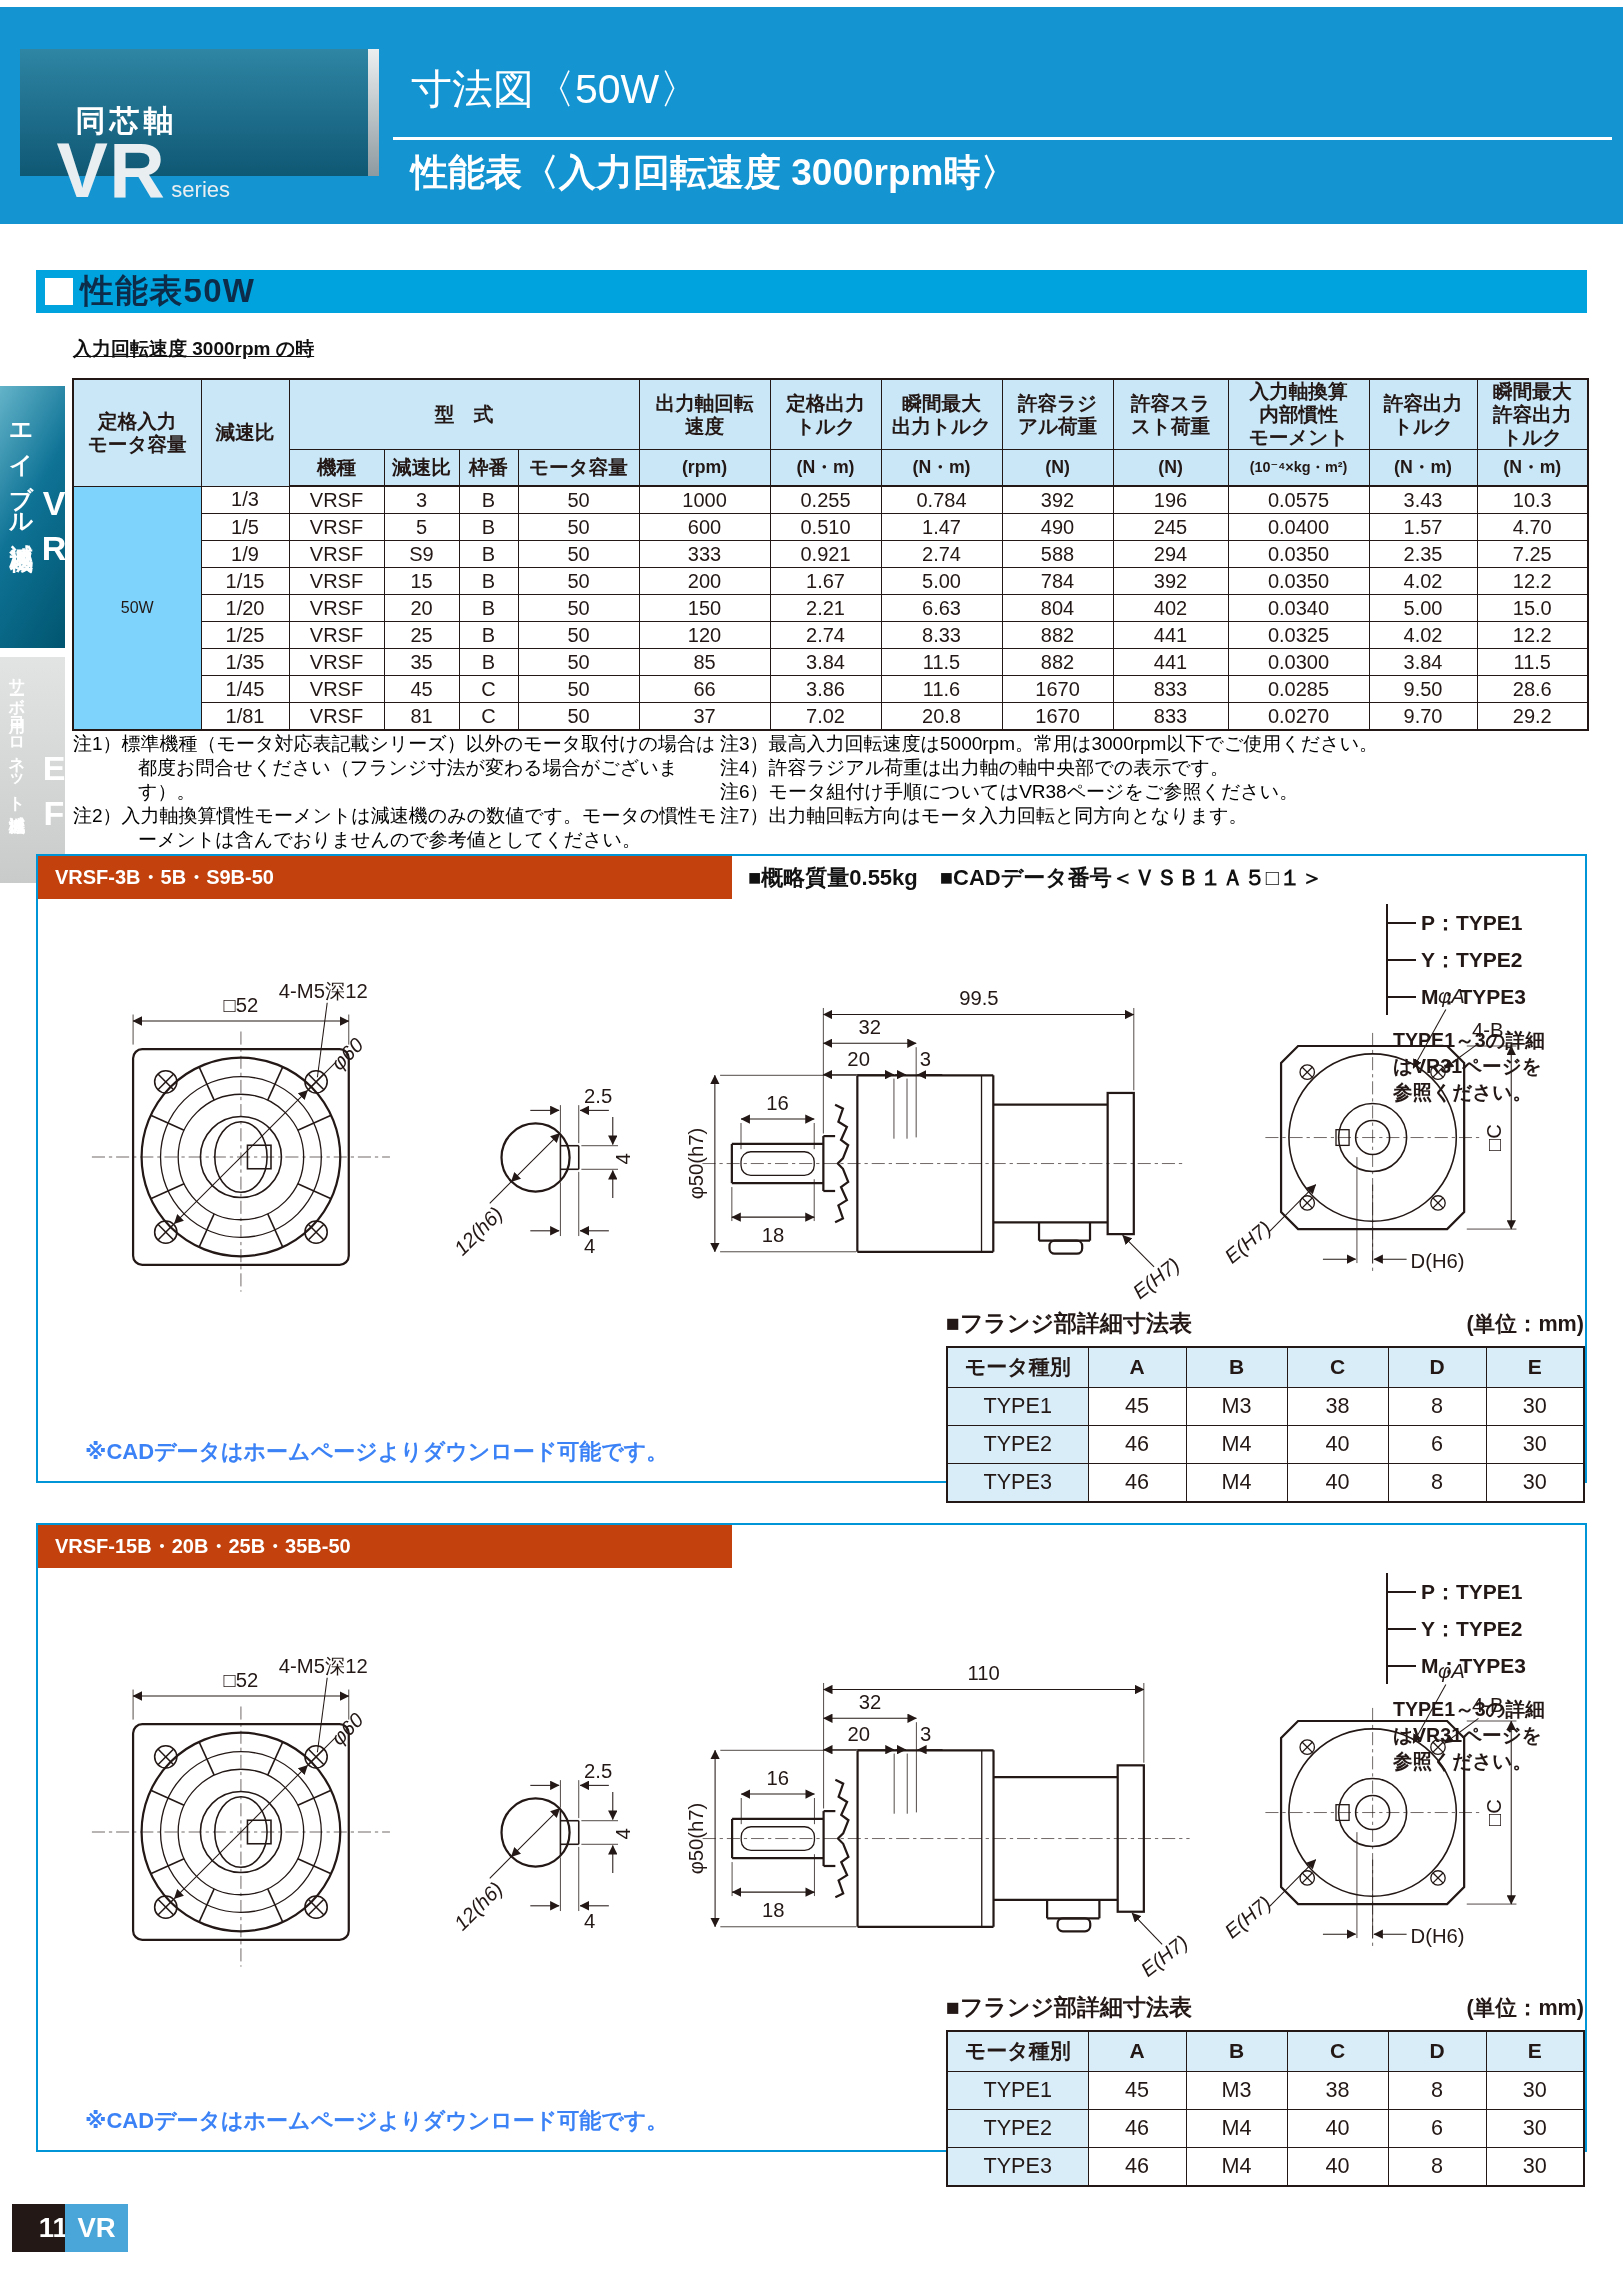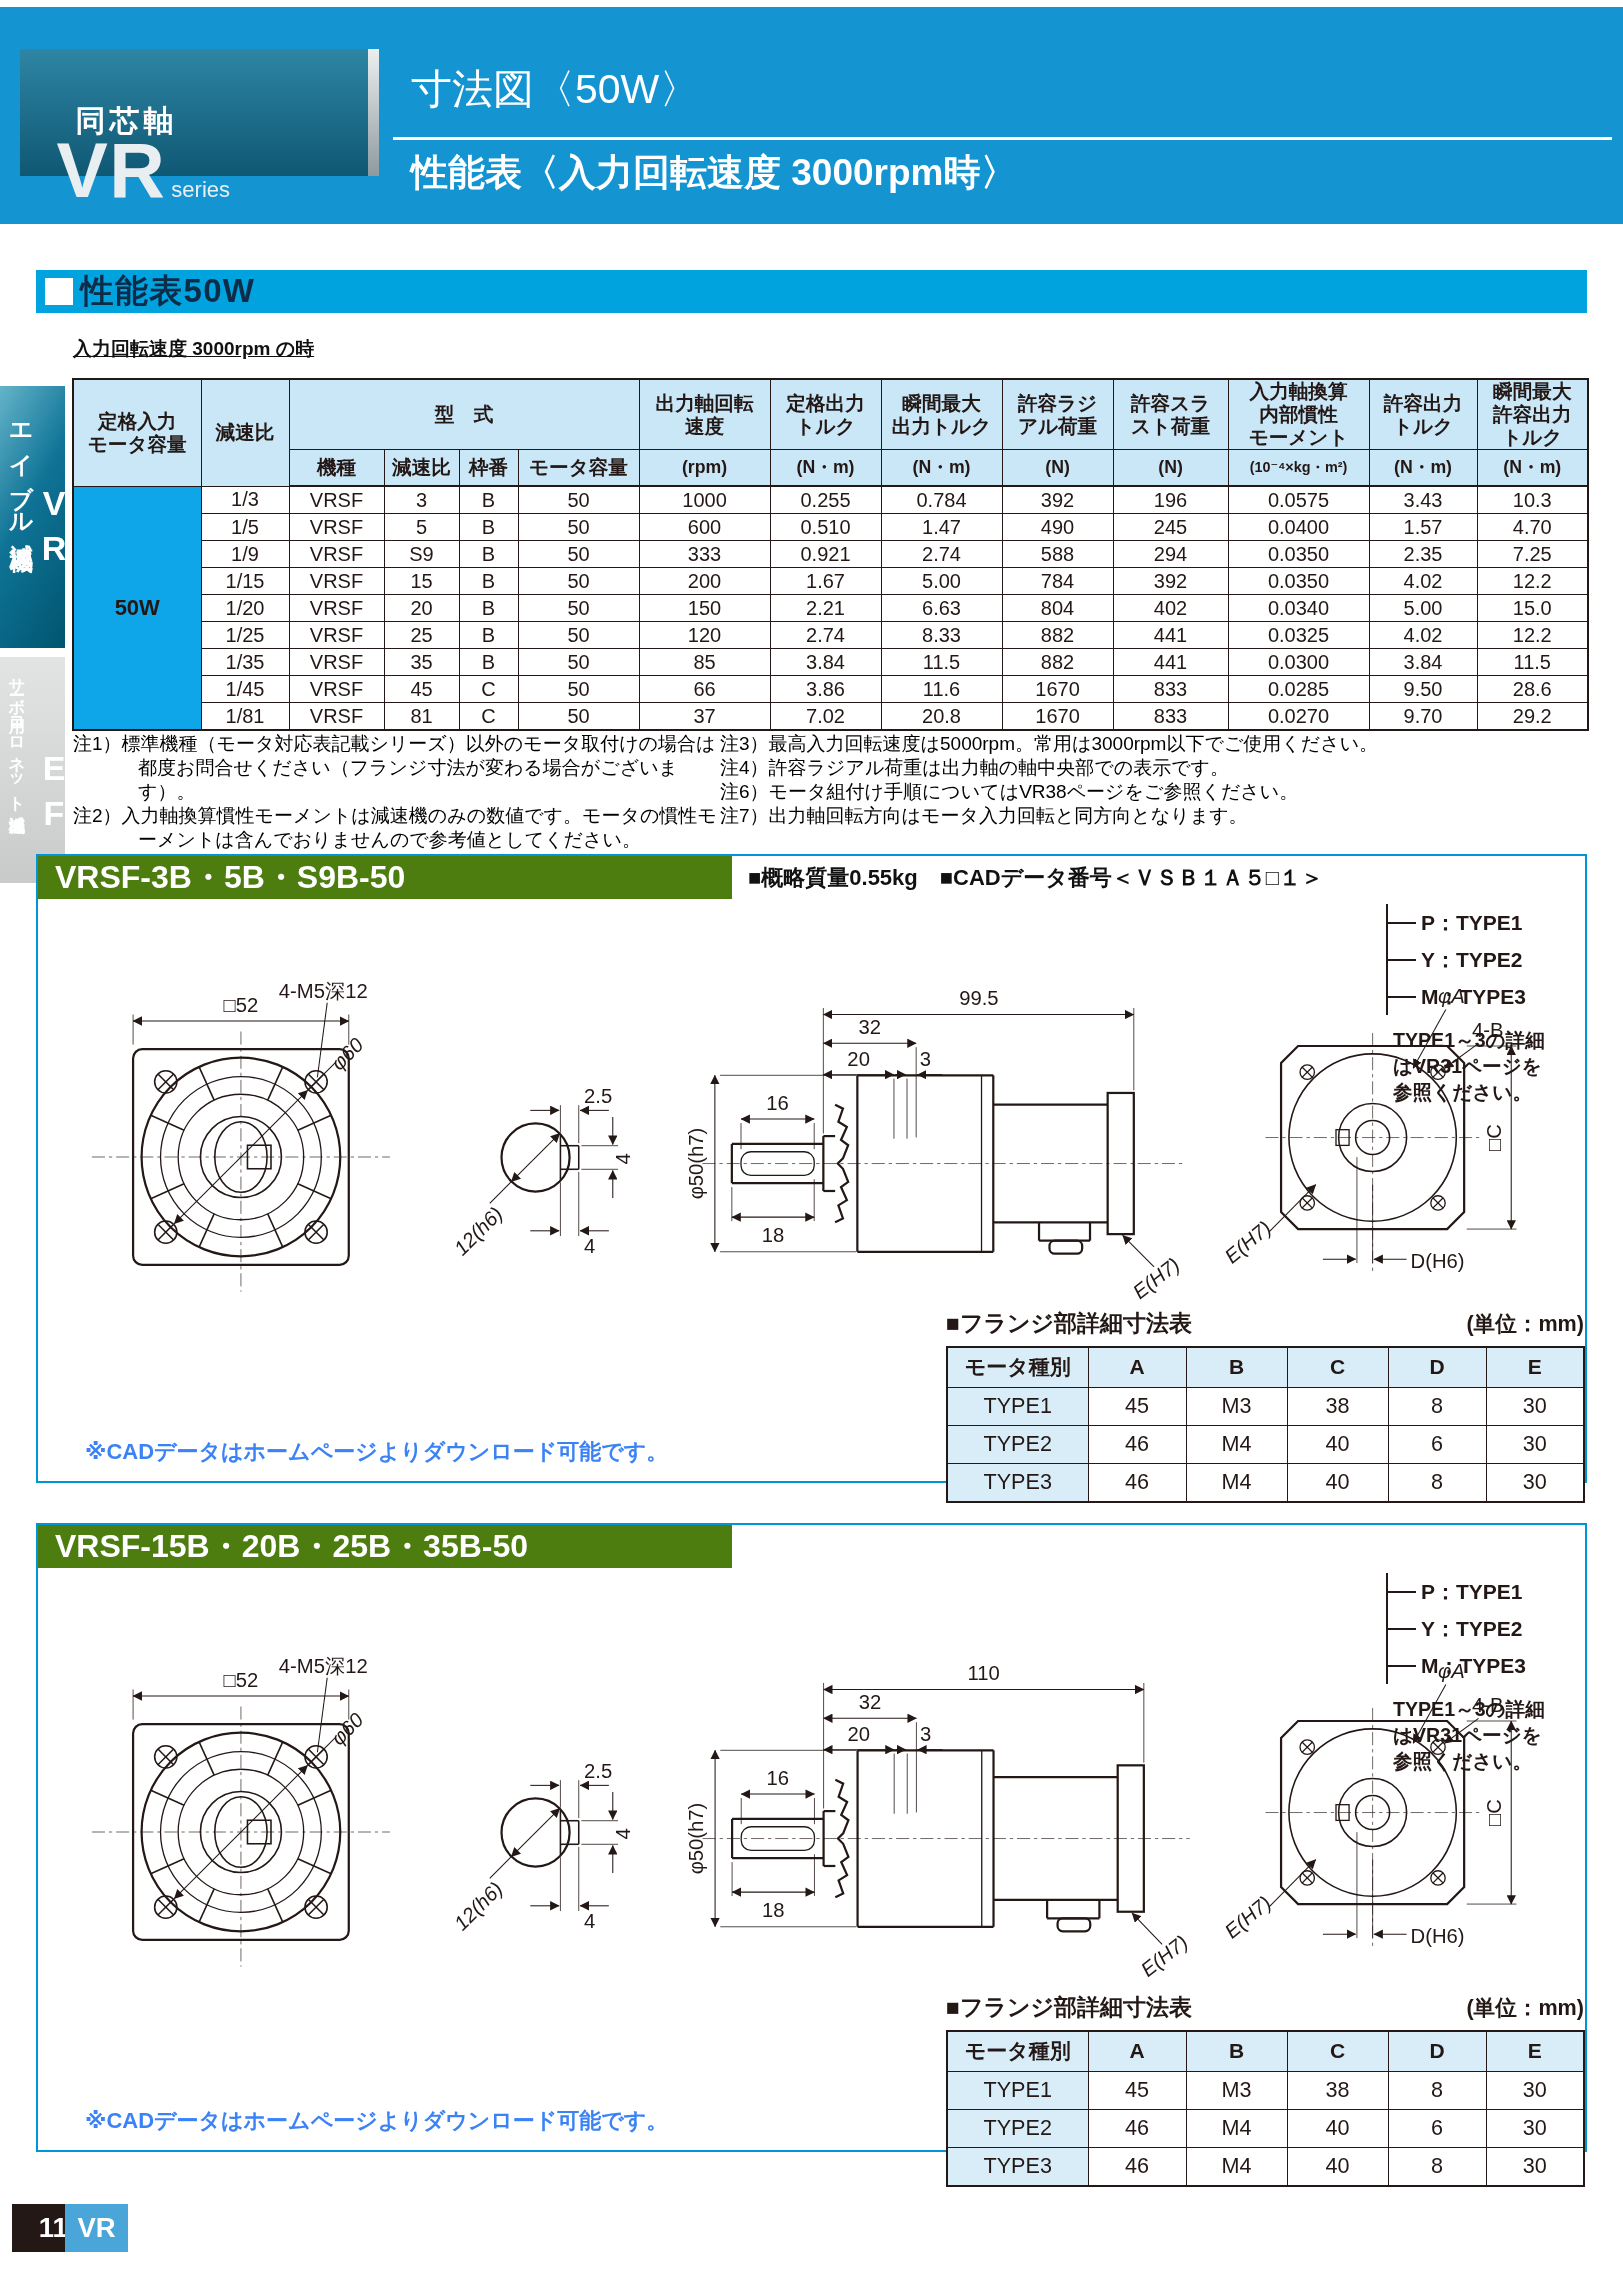--- a/index.html
+++ b/index.html
@@ -37,30 +37,30 @@
   table{border-collapse:collapse;table-layout:fixed;}
   .perf-table{position:absolute;left:72px;top:378px;width:1515px;border:2.6px solid #231815;font-size:20px;}
   .perf-table th,.perf-table td{border:1.3px solid #231815;text-align:center;vertical-align:middle;padding:0;white-space:pre-line;line-height:1.18;}
   .perf-table thead th{background:#c9e7f7;font-weight:600;font-size:19.6px;}
   .perf-table .hrow1 th{height:58px;}
   .perf-table .hrow2 th{height:35px;}
   .perf-table .hrow2 th.unit{font-size:17.7px;font-weight:600;}
   .perf-table .hrow2 th.unit-inertia{font-size:14.4px;}
   .perf-table .hrow2 th{border-bottom:2.6px solid #231815;}
   .perf-table tbody td{height:26px;background:#fff;font-size:20px;}
-  .perf-table td.lead-cell{background:#0ea5e9;font-size:22px;font-weight:700;}
+  .perf-table td.lead-cell{background:#7dd3fc;font-size:16px;font-weight:400;}
 
   .notes{font-size:19px;line-height:24px;color:#000;}
   .notes .list-item{padding-left:65px;text-indent:-65px;}
   .notes-left{left:73px;top:732px;width:649px;}
   .notes-right{left:720px;top:732px;width:874px;}
 
   
   .sec-box{left:36px;width:1551px;height:629px;border:2.6px solid #0095d7;box-sizing:border-box;}
-  .sec-band{position:absolute;left:0;top:0;height:43px;background:#4d7c0f;color:#fff;font-size:32px;font-weight:bold;display:flex;align-items:center;padding:0 17px;box-sizing:border-box;text-align:center;}
+  .sec-band{position:absolute;left:0;top:0;height:43px;background:#c2410c;color:#fff;font-size:20px;font-weight:bold;display:flex;align-items:center;padding:0 17px;box-sizing:border-box;text-align:center;}
   .sec-info{position:absolute;top:6.5px;font-size:22px;font-weight:bold;color:#111;display:flex;gap:22px;white-space:nowrap;}
   .type-legend{position:absolute;left:1348px;top:48px;border-left:2px solid #231815;}
   .type-legend .list-item{position:relative;height:37px;line-height:37px;padding-left:33px;font-size:21px;font-weight:bold;text-indent:0;}
   .type-legend .list-item::before{content:"";position:absolute;left:0;top:50%;width:27.5px;height:2px;background:#231815;transform:translateY(-50%);}
   .type-note{position:absolute;left:1355px;top:171px;font-size:19.6px;font-weight:600;line-height:26px;}
   .cad-note{position:absolute;left:47px;bottom:14.4px;font-size:22px;font-weight:bold;color:#3b82f6;margin-top:44px;}
 
   .flange-block{position:absolute;width:638px;}
   .flange-title-row{display:flex;justify-content:space-between;align-items:baseline;font-weight:bold;margin-bottom:6.5px;}
   .flange-title-row .t{font-size:23px;}

